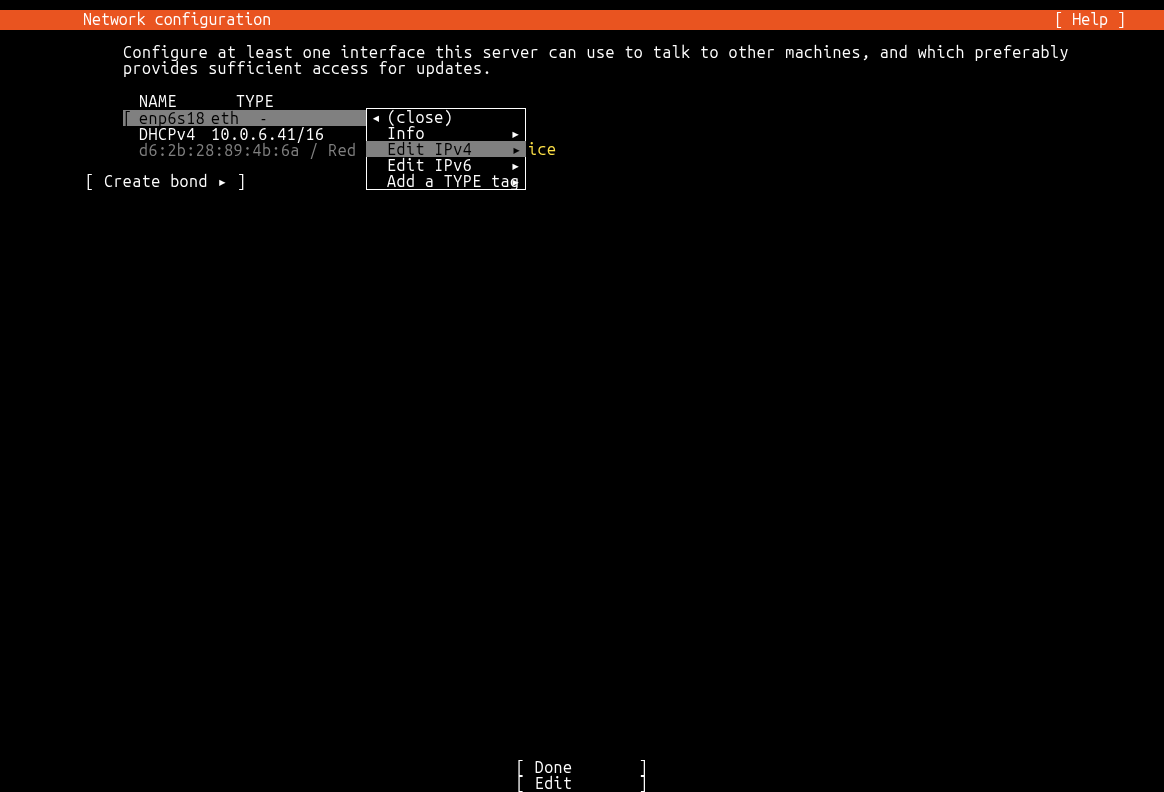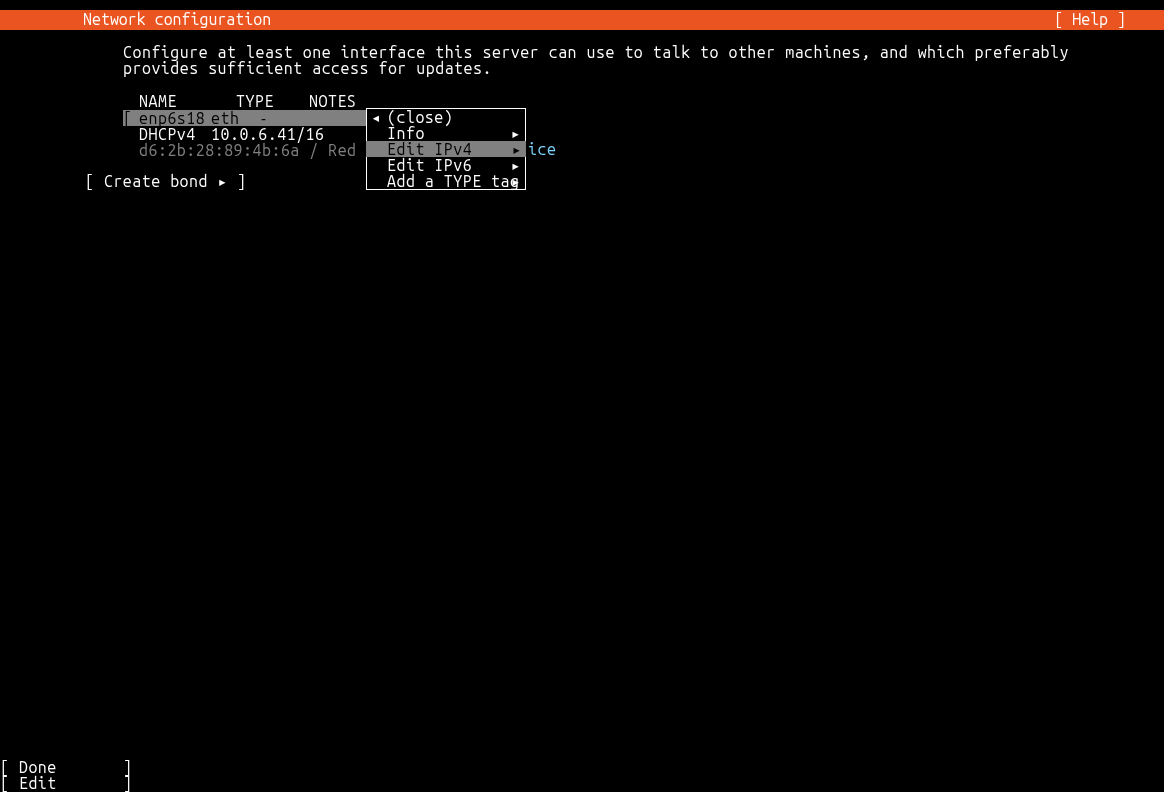--- a/index.html
+++ b/index.html
@@ -127,37 +127,38 @@
       flex: 1;
     }
     .popup-arrow-right {
       position: absolute;
       right: 4px;
     }
     .behind-text {
       position: absolute;
       top: 140px;
       left: 528px;
-      color: #7dd3fc;
+      color: #fde047;
       letter-spacing: 0.5px;
     }
     .create-bond {
       position: absolute;
       top: 172px;
       left: 85px;
       color: #ffffff;
       letter-spacing: 0.5px;
     }
     .footer {
       position: absolute;
       bottom: 2px;
       left: 0;
       width: 100%;
       display: flex;
       flex-direction: column;
+      align-items: center;
     }
     .footer-btn {
       color: #ffffff;
       letter-spacing: 0.5px;
       height: 16px;
       white-space: pre;
     }
   </style>
 </head>
 <body>
@@ -169,21 +170,20 @@
   <span>[ Help ]</span>
 </div>
 
 <div class="content">
   <div class="description">Configure at least one interface this server can use to talk to other machines, and which preferably provides sufficient access for updates.</div>
 
   <div class="table-area">
     <div class="table-header">
       <span class="col-name">NAME</span>
       <span class="col-type">TYPE</span>
-      <span class="col-notes">NOTES</span>
     </div>
 
     <div class="row row-highlighted">
       <span class="bracket-left">[</span>
       <span class="col-name" style="width:72px">enp6s18</span>
       <span class="col-type" style="width:48px">eth</span>
       <span>-</span>
       <span class="arrow-right">▸</span>
     </div>
 

